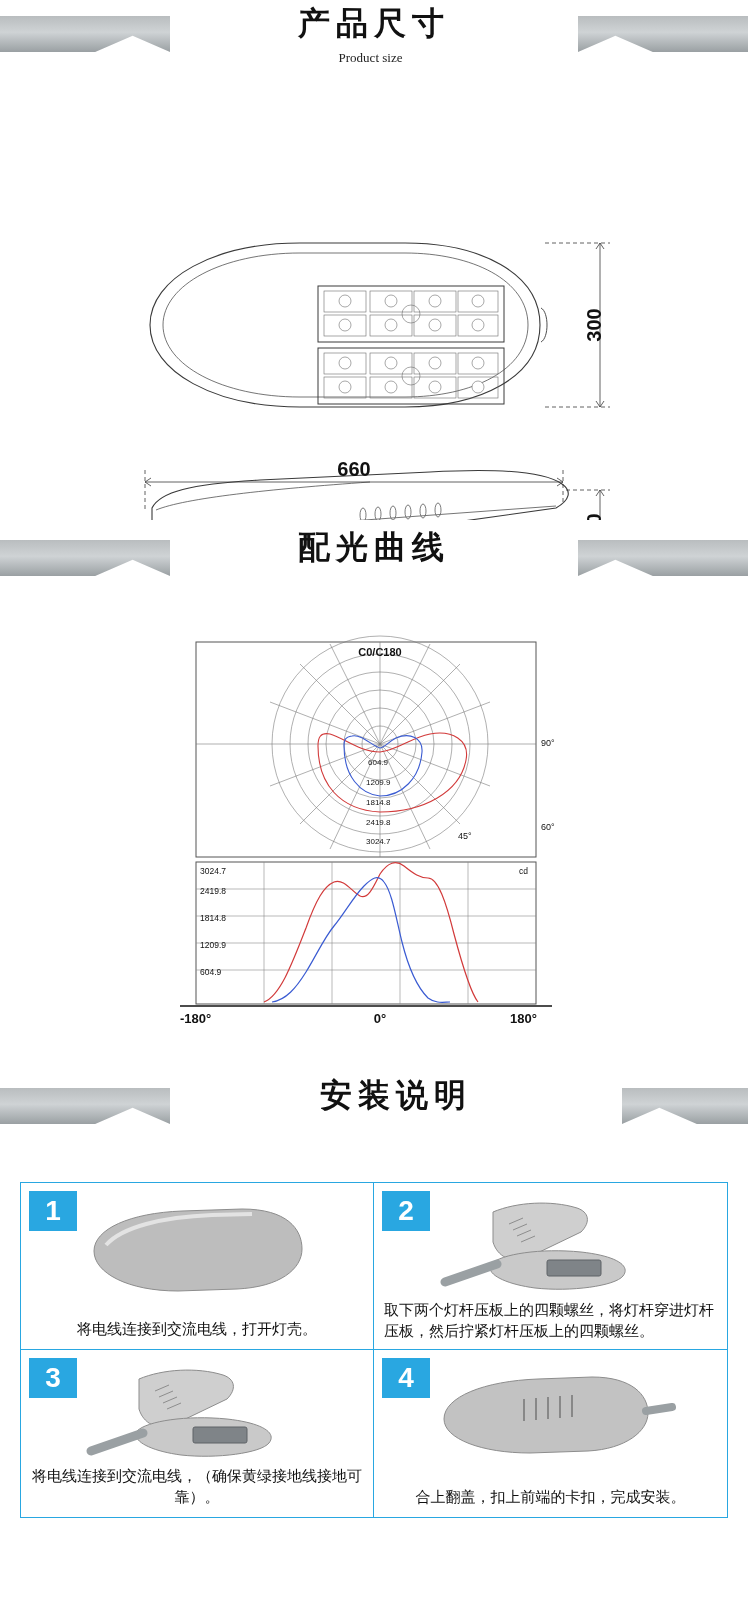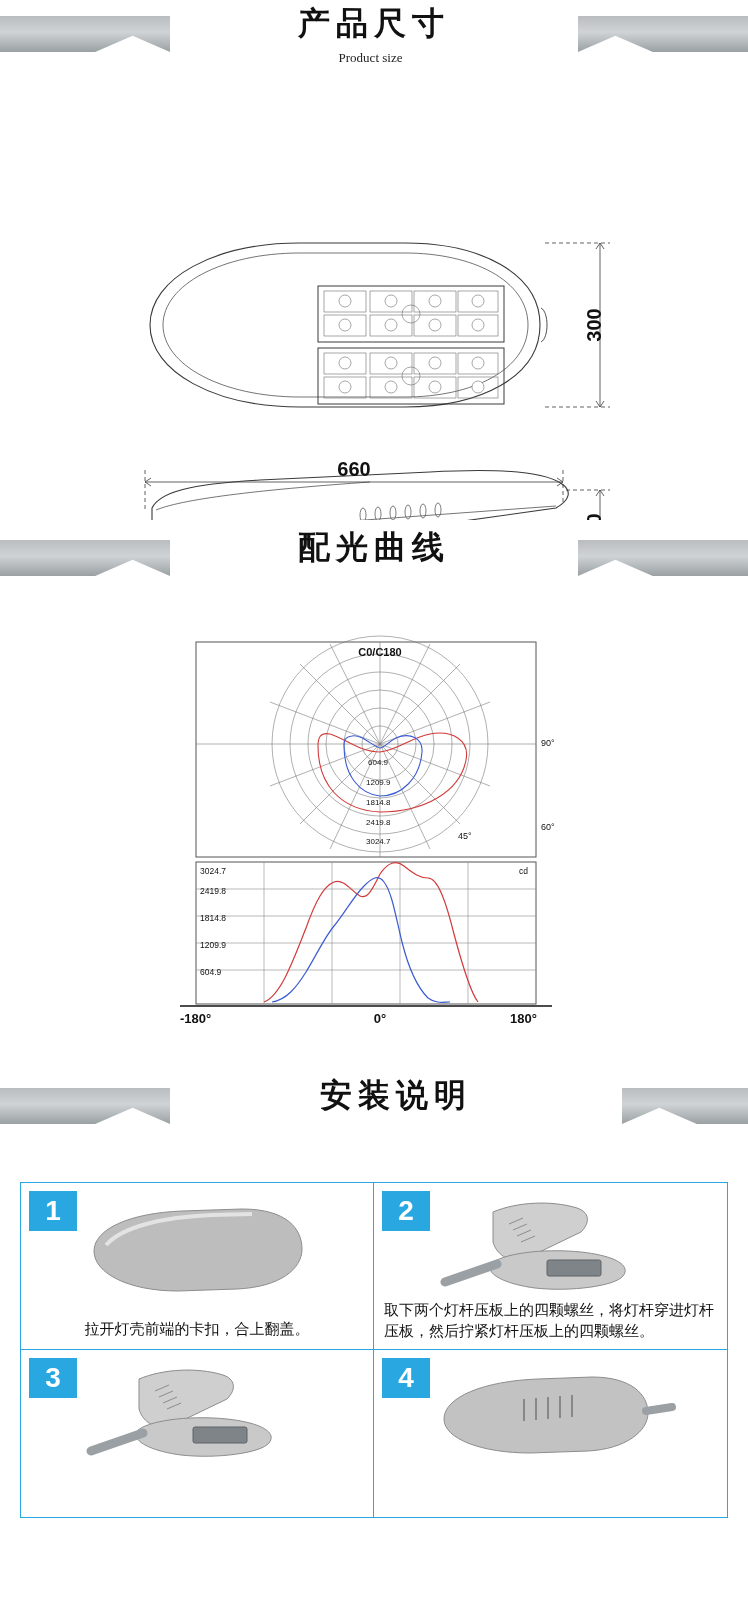--- a/index.html
+++ b/index.html
@@ -260,21 +260,21 @@
 
     <div class="icell bl">
       <div class="num">1</div>
       <div class="ipic">
         <svg width="230" height="95" viewBox="0 0 230 95">
           <path d="M12 50 C12 28 48 12 100 10 L160 8 C205 8 220 28 220 48
                    C220 68 198 86 155 88 L96 90 C46 90 12 72 12 50 Z" fill="#bdbdbd" stroke="#8d8d8d" stroke-width="1"></path>
           <path d="M24 44 C40 26 80 16 130 14 L170 13" fill="none" stroke="#e3e3e3" stroke-width="4"></path>
         </svg>
       </div>
-      <div class="icap">拉开灯壳前端的卡扣，合上翻盖。</div>
+      <div class="icap">将电线连接到交流电线，打开灯壳。</div>
     </div>
 
     <div class="icell">
       <div class="num">2</div>
       <div class="ipic">
         <svg width="240" height="100" viewBox="0 0 240 100">
           <path d="M62 14 C86 4 120 2 146 10 C158 14 160 24 150 34 L96 60 C80 66 66 58 62 44 Z" fill="#cfcfcf" stroke="#8d8d8d" stroke-width="1"></path>
           <g stroke="#8d8d8d" stroke-width="1">
             <line x1="78" y1="26" x2="92" y2="20"></line>
               <line x1="82" y1="32" x2="96" y2="26"></line>
@@ -301,33 +301,35 @@
             <line x1="78" y1="26" x2="92" y2="20"></line>
               <line x1="82" y1="32" x2="96" y2="26"></line>
             <line x1="86" y1="38" x2="100" y2="32"></line>
               <line x1="90" y1="44" x2="104" y2="38"></line>
           </g>
           <path d="M60 66 C70 56 110 50 150 54 C186 58 200 68 192 78 C184 88 140 94 104 90 C74 86 54 76 60 66 Z" fill="#c9c9c9" stroke="#8d8d8d" stroke-width="1"></path>
           <rect x="116" y="62" width="54" height="16" rx="2" fill="#7f8488" stroke="#5f6367"></rect>
           <path d="M14 86 L66 68" stroke="#9aa0a3" stroke-width="9" stroke-linecap="round"></path>
         </svg>
       </div>
+      <div class="icap">将电线连接到交流电线，（确保黄绿接地线接地可靠）。</div>
     </div>
 
     <div class="icell">
       <div class="num">4</div>
       <div class="ipic">
         <svg width="250" height="100" viewBox="0 0 250 100">
           <path d="M18 54 C18 32 58 16 112 14 L166 12 C206 12 222 30 222 48
                    C222 66 200 84 162 86 L104 88 C56 88 18 74 18 54 Z" fill="#c2c2c2" stroke="#8d8d8d" stroke-width="1"></path>
           <g stroke="#6f6f6f" stroke-width="1.4">
             <line x1="98" y1="34" x2="98" y2="56"></line>
               <line x1="110" y1="33" x2="110" y2="55"></line>
             <line x1="122" y1="32" x2="122" y2="54"></line>
               <line x1="134" y1="31" x2="134" y2="53"></line>
             <line x1="146" y1="30" x2="146" y2="52"></line>
           </g>
           <path d="M220 46 L246 42" stroke="#9aa0a3" stroke-width="8" stroke-linecap="round"></path>
         </svg>
       </div>
+      <div class="icap">合上翻盖，扣上前端的卡扣，完成安装。</div>
     </div>
   </div>
 </div>
 
 </body></html>

